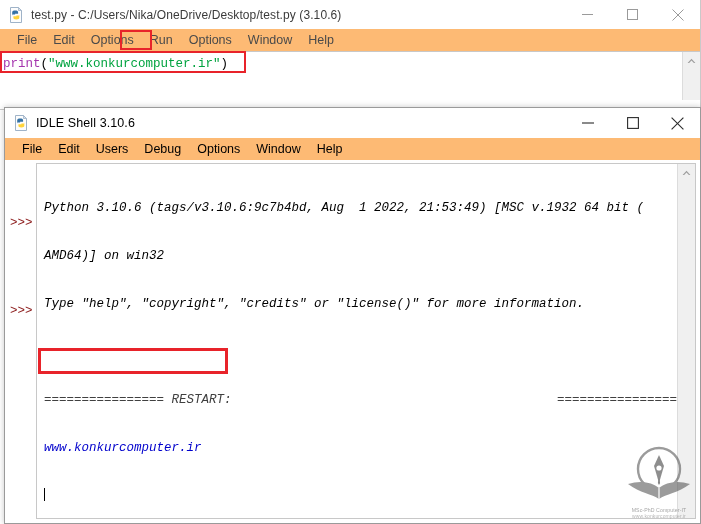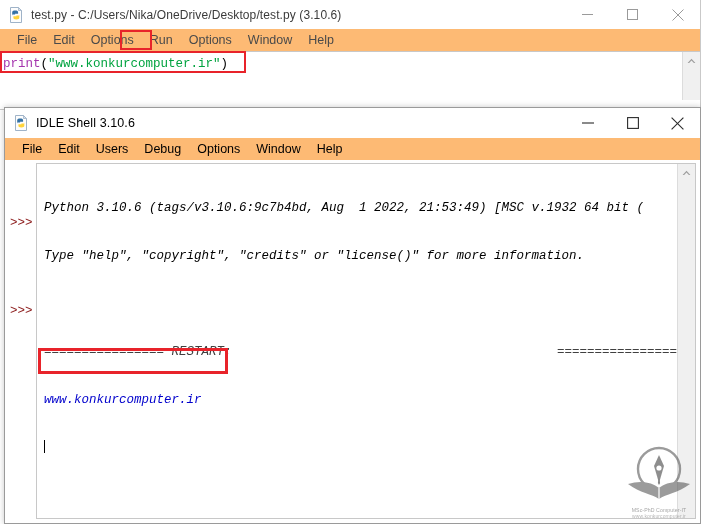--- a/index.html
+++ b/index.html
@@ -333,20 +333,21 @@
   </div>
 
   <div id="shell-gutter">
     <div class="prompt" style="top:52px;">&gt;&gt;&gt;</div>
     <div class="prompt" style="top:140px;">&gt;&gt;&gt;</div>
   </div>
 
   <div class="textpane" id="shell-pane">
     <div class="code" id="shell-text">
       <div class="shell-line">Python 3.10.6 (tags/v3.10.6:9c7b4bd, Aug  1 2022, 21:53:49) [MSC v.1932 64 bit (</div>
+      <div class="shell-line">AMD64)] on win32</div>
       <div class="shell-line">Type "help", "copyright", "credits" or "license()" for more information.</div>
       <div class="shell-line">&nbsp;</div>
       <div class="restart-row">
         <span class="restart-mid">================ RESTART:</span>
         <span class="restart-mid">================</span>
       </div>
       <div class="shell-line out-blue">www.konkurcomputer.ir</div>
       <div class="shell-line"><span class="caret"></span></div>
     </div>
     <div class="vscroll">

